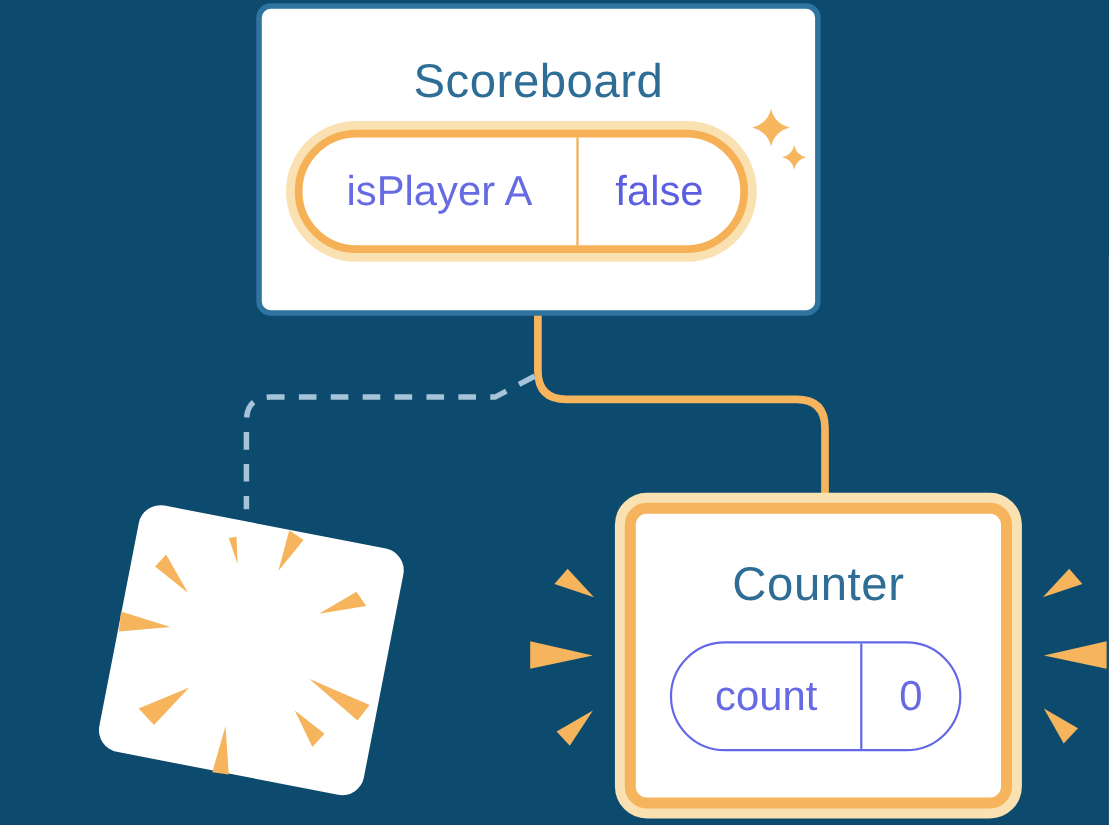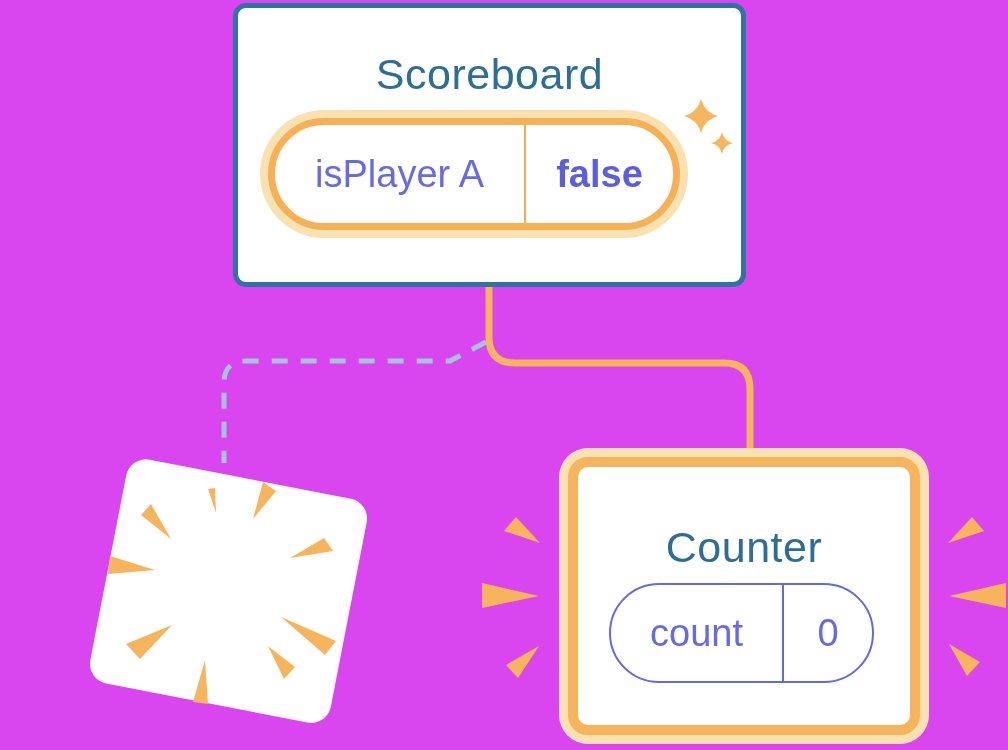--- a/index.html
+++ b/index.html
@@ -1,18 +1,18 @@
 <!DOCTYPE html>
 <html><head>
 <meta charset="utf-8">
 <style>
   html,body{margin:0;padding:0;background:#4C6971;}
   .stage{
     position:relative;width:1008px;height:750px;overflow:hidden;
-    background:#d946ef;
+    background:#0c4a6e;
     font-family:"Liberation Sans",sans-serif;
   }
   .layer{position:absolute;left:0;top:0;width:1008px;height:750px;}
   .layer.back{z-index:1;}
   .layer.front{z-index:3;pointer-events:none;}
 
   .card{position:absolute;background:#FFFFFF;box-sizing:border-box;z-index:2;}
   .scoreboard-card{
     left:233px;top:3px;width:513px;height:284px;
     border:5px solid #2F73A0;border-radius:13px;
@@ -20,21 +20,21 @@
   .counter-card{
     left:568px;top:457px;width:352px;height:278px;
     border:10px solid #F6B45C;border-radius:20px;
     box-shadow:0 0 0 9px #FAE1B2;
   }
   .card-title{
     text-align:center;font-size:43px;font-weight:500;
     color:#2E6E96;letter-spacing:0.5px;line-height:1.05;
   }
   .sb-title{margin-top:44px;}
-  .ct-title{margin-top:58px;}
+  .ct-title{margin-top:42px;}
 
   .pill{
     position:absolute;display:flex;align-items:stretch;
     background:#FFFFFF;box-sizing:border-box;
   }
   .sb-pill{
     left:30px;top:110px;width:412px;height:112px;
     border:7px solid #F6B156;border-radius:999px;
     box-shadow:0 0 0 8px #FAE1B2;
   }
@@ -45,21 +45,21 @@
   .cell{
     display:flex;align-items:center;justify-content:center;
     font-size:38px;color:#666AE3;white-space:nowrap;
   }
   .sb-pill .cell-l{width:249px;}
   .ct-pill .cell-l{width:171px;}
   .cell-r{flex:1;}
   .divider{width:2px;}
   .sb-pill .divider{background:#F2AC52;}
   .ct-pill .divider{background:#6468E6;}
-  .value-bold{font-weight:700;color:#5B5EE1;}
+  .value-bold{font-weight:400;color:#5B5EE1;}
 </style>
 </head>
 <body>
 
 <div class="stage">
 
   <svg class="layer back" viewBox="0 0 1008 750">
     <path d="M489 283 L489 337 Q489 363 515 363 L724 363 Q750 363 750 389 L750 462" fill="none" stroke="#F6B45C" stroke-width="7"></path>
     <path d="M486 342 L450 361 L246 361 Q224 361 224 383 L224 463" fill="none" stroke="#A5C3D9" stroke-width="5" stroke-dasharray="16 13"></path>
   </svg>

